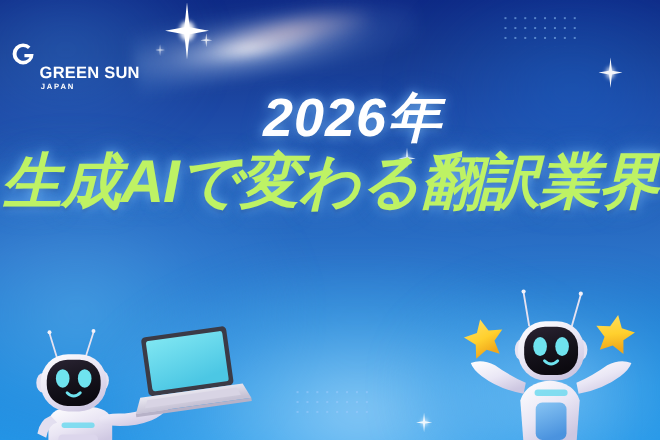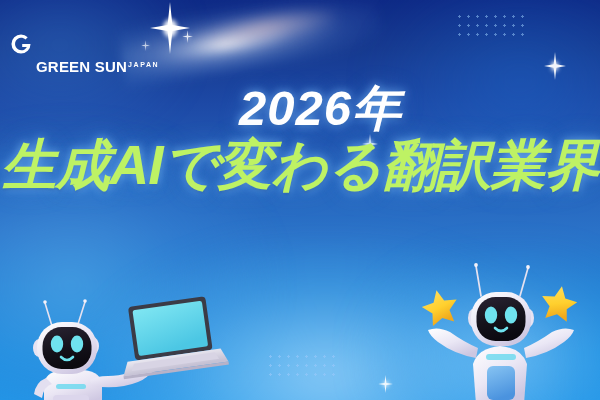--- a/index.html
+++ b/index.html
@@ -173,21 +173,21 @@
     gap: 4px;
     z-index: 6;
   }
   .logo-mark {
     width: 22px;
     height: 22px;
     flex: 0 0 auto;
   }
   .logo-text {
     display: flex;
-    flex-direction: row;
+    flex-direction: column;
     line-height: 1;
     margin-top: 45px;
   }
   .logo-name {
     color: #ffffff;
     font-size: 15px;
     font-weight: 700;
     letter-spacing: 0.2px;
     white-space: nowrap;
   }

